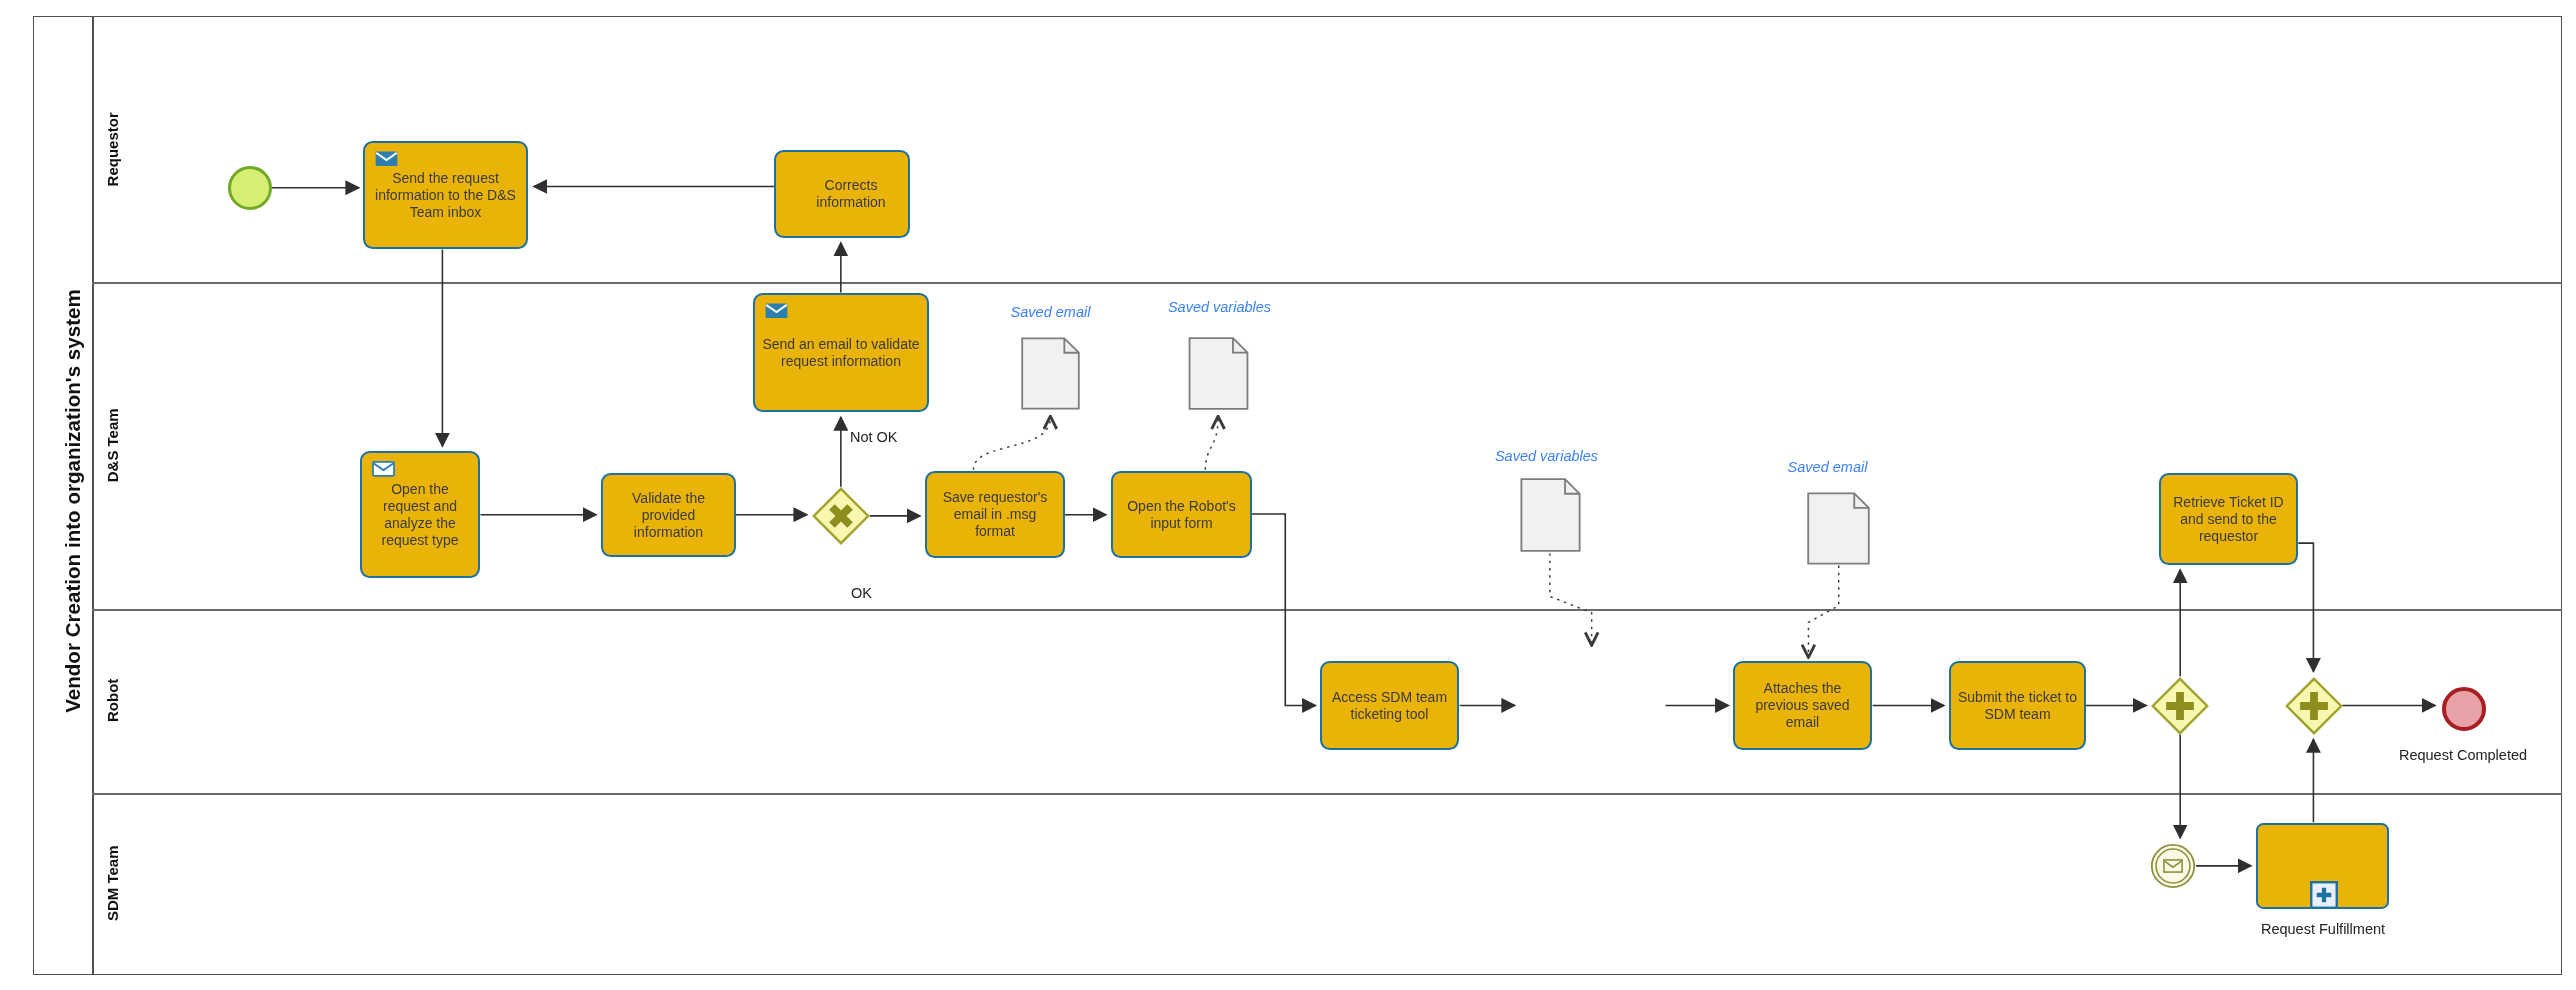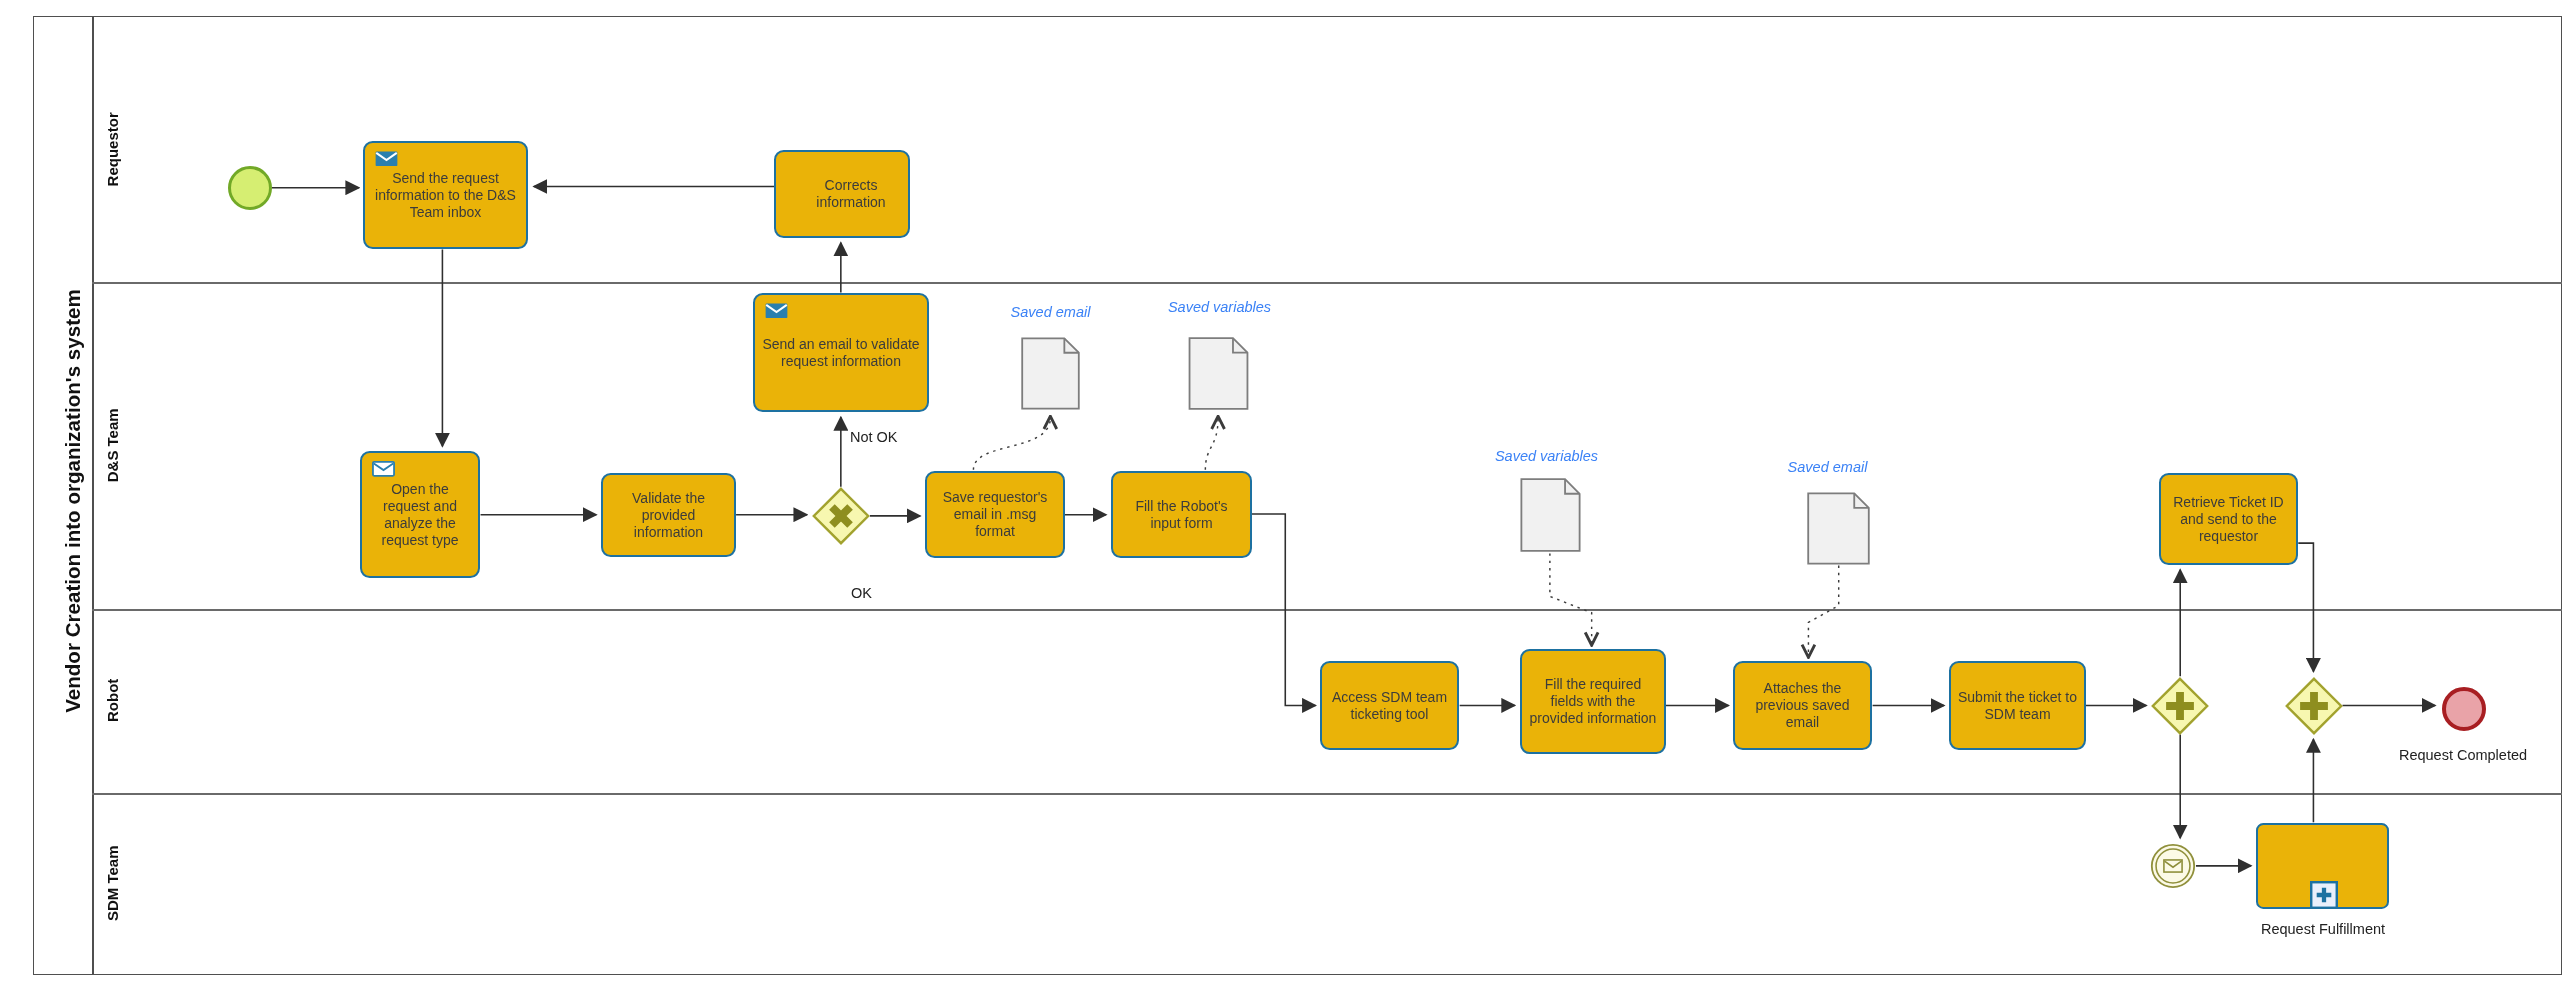--- a/index.html
+++ b/index.html
@@ -128,21 +128,21 @@
   <svg class="abs" style="left:812px;top:487px;" width="58" height="58" viewBox="0 0 96 96">
     <polygon points="48,3 93,48 48,93 3,48" fill="#f7f7b0" stroke="#a2a22e" stroke-width="4"></polygon>
     <path d="M33,33 L63,63 M63,33 L33,63" stroke="#8e8e1f" stroke-width="13"></path>
   </svg>
 
   <div class="abs task" style="left:925px;top:471px;width:140px;height:87px;">
     <span>Save requestor's email in .msg format</span>
   </div>
 
   <div class="abs task" style="left:1111px;top:471px;width:141px;height:87px;">
-    <span>Fill the Robot's input form</span>
+    <span>Open the Robot's input form</span>
   </div>
 
   <div class="abs task" style="left:2159px;top:473px;width:139px;height:92px;">
     <span>Retrieve Ticket ID and send to the requestor</span>
   </div>
 
   <svg class="abs" style="left:1021px;top:337px;" width="59" height="73" viewBox="0 0 98 121">
     <path d="M2,2 H72 L96,26 V119 H2 Z" fill="#f1f1f1" stroke="#7d7d7d" stroke-width="3"></path>
     <path d="M72,2 V26 H96" fill="none" stroke="#7d7d7d" stroke-width="3"></path>
   </svg>
@@ -162,23 +162,20 @@
   <div class="abs art-label" style="left:990px;top:304px;width:121px;">Saved email</div>
   <div class="abs art-label" style="left:1151px;top:299px;width:137px;">Saved variables</div>
   <div class="abs art-label" style="left:1478px;top:448px;width:137px;">Saved variables</div>
   <div class="abs art-label" style="left:1767px;top:459px;width:121px;">Saved email</div>
 
   <div class="abs flow-label" style="left:850px;top:429px;">Not OK</div>
   <div class="abs flow-label" style="left:851px;top:585px;">OK</div>
 
   <div class="abs task" style="left:1320px;top:661px;width:139px;height:89px;">
     <span>Access SDM team ticketing tool</span>
-  </div>
-  <div class="abs task" style="left:1520px;top:649px;width:146px;height:105px;">
-    <span>Fill the required fields with the provided information</span>
   </div>
   <div class="abs task" style="left:1733px;top:661px;width:139px;height:89px;">
     <span>Attaches the previous saved email</span>
   </div>
   <div class="abs task" style="left:1949px;top:661px;width:137px;height:89px;">
     <span>Submit the ticket to SDM team</span>
   </div>
 
   <svg class="abs" style="left:2151px;top:677px;" width="58" height="58" viewBox="0 0 96 96">
     <polygon points="48,3 93,48 48,93 3,48" fill="#f7f7b0" stroke="#a2a22e" stroke-width="4"></polygon>

